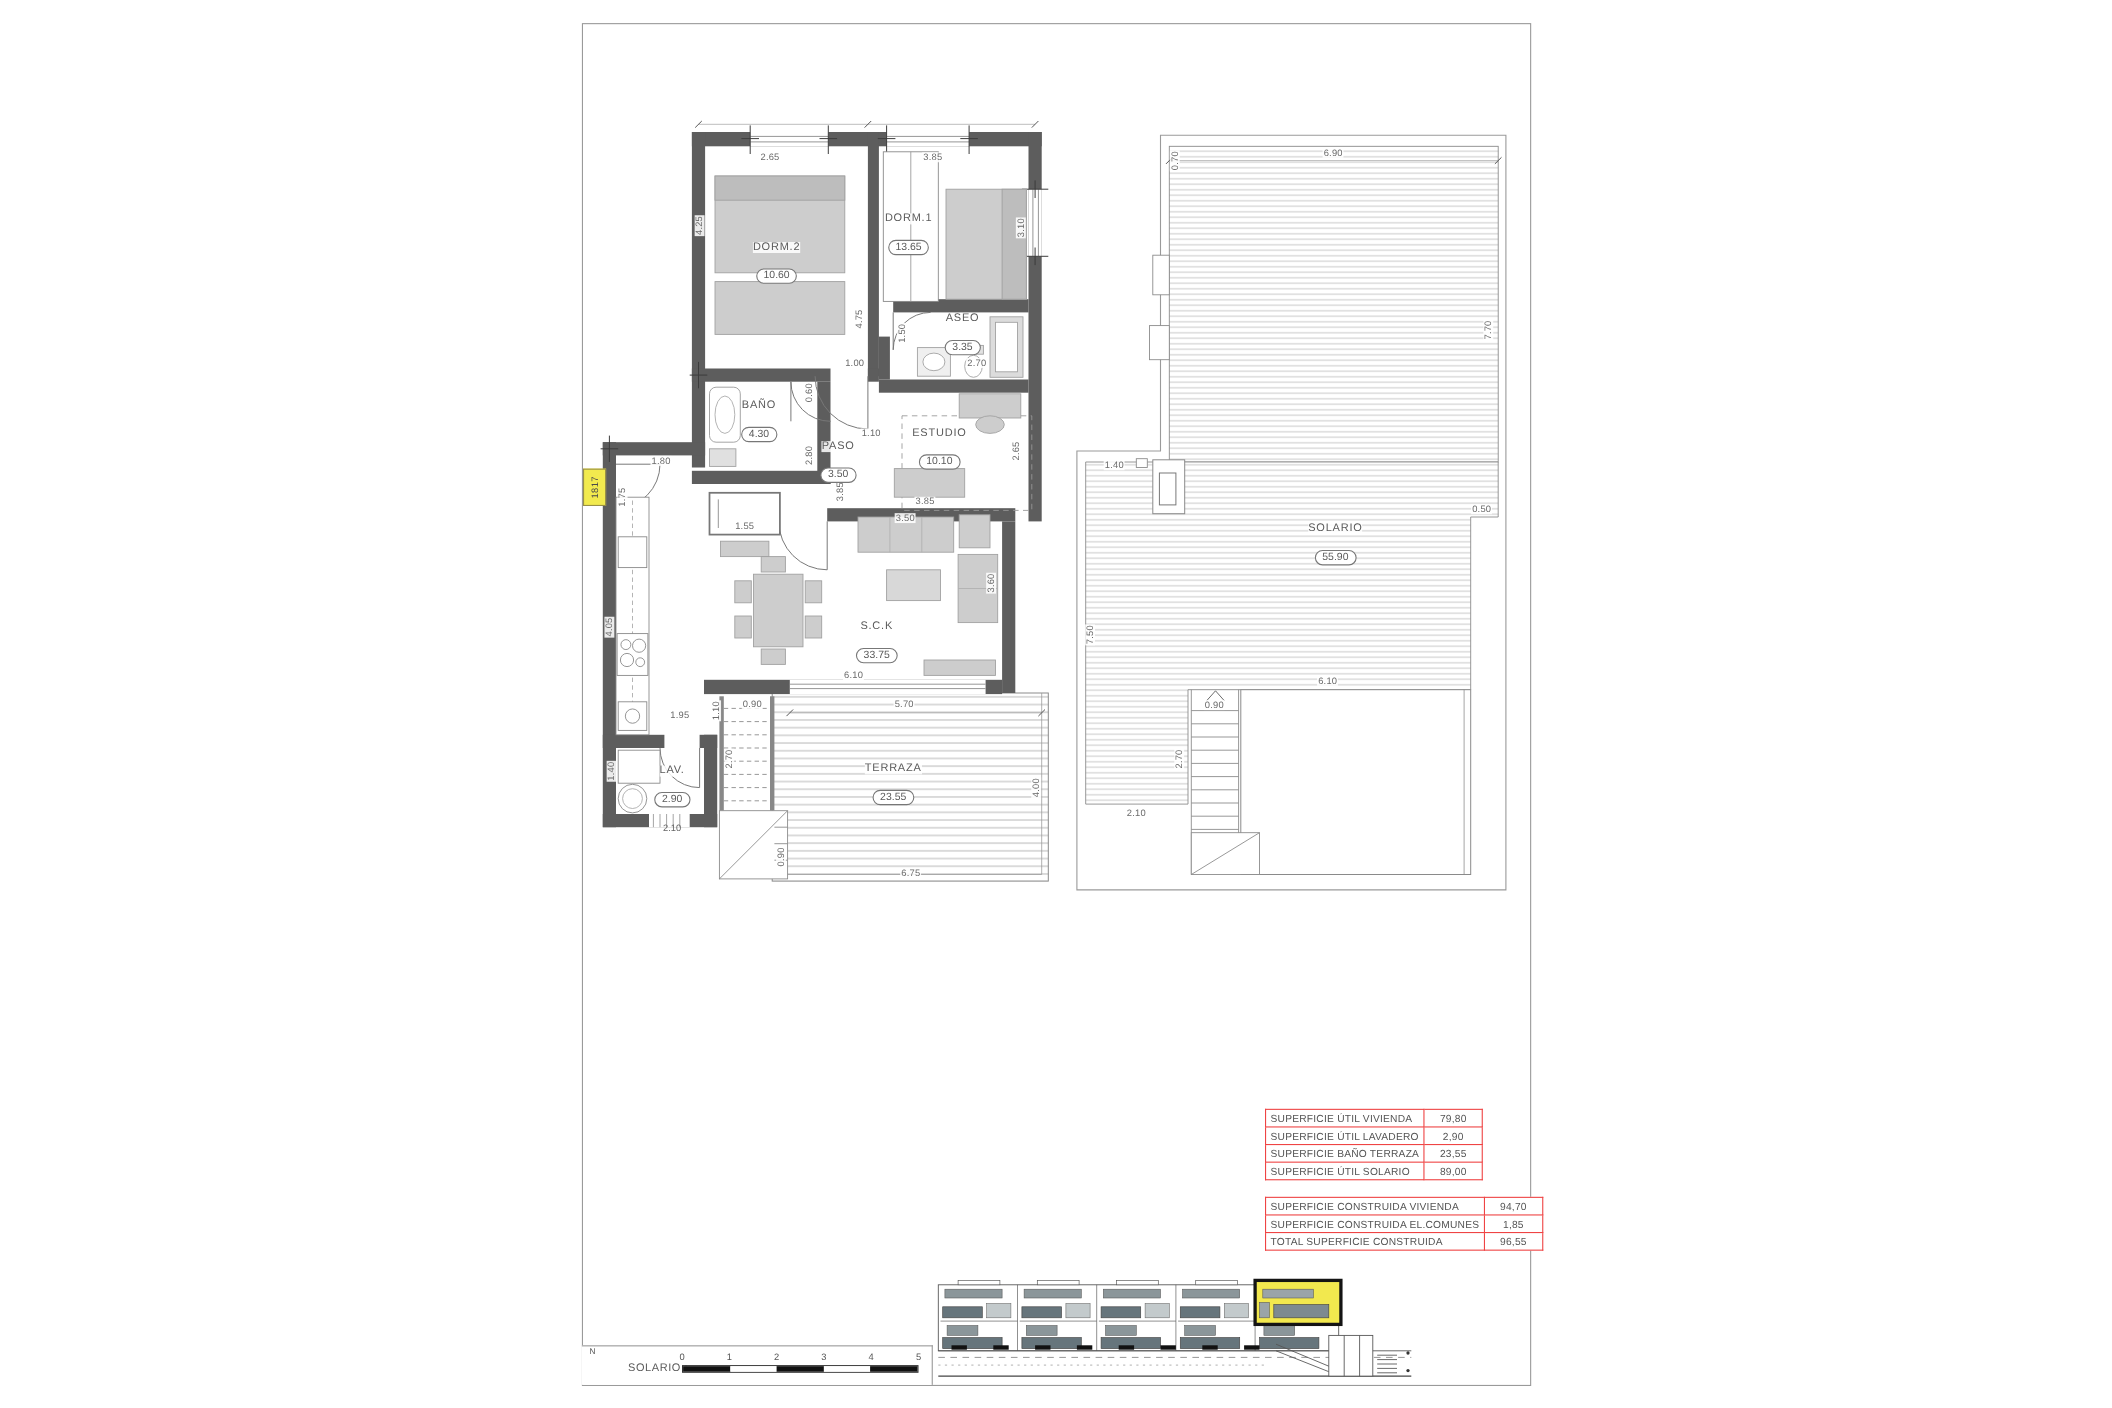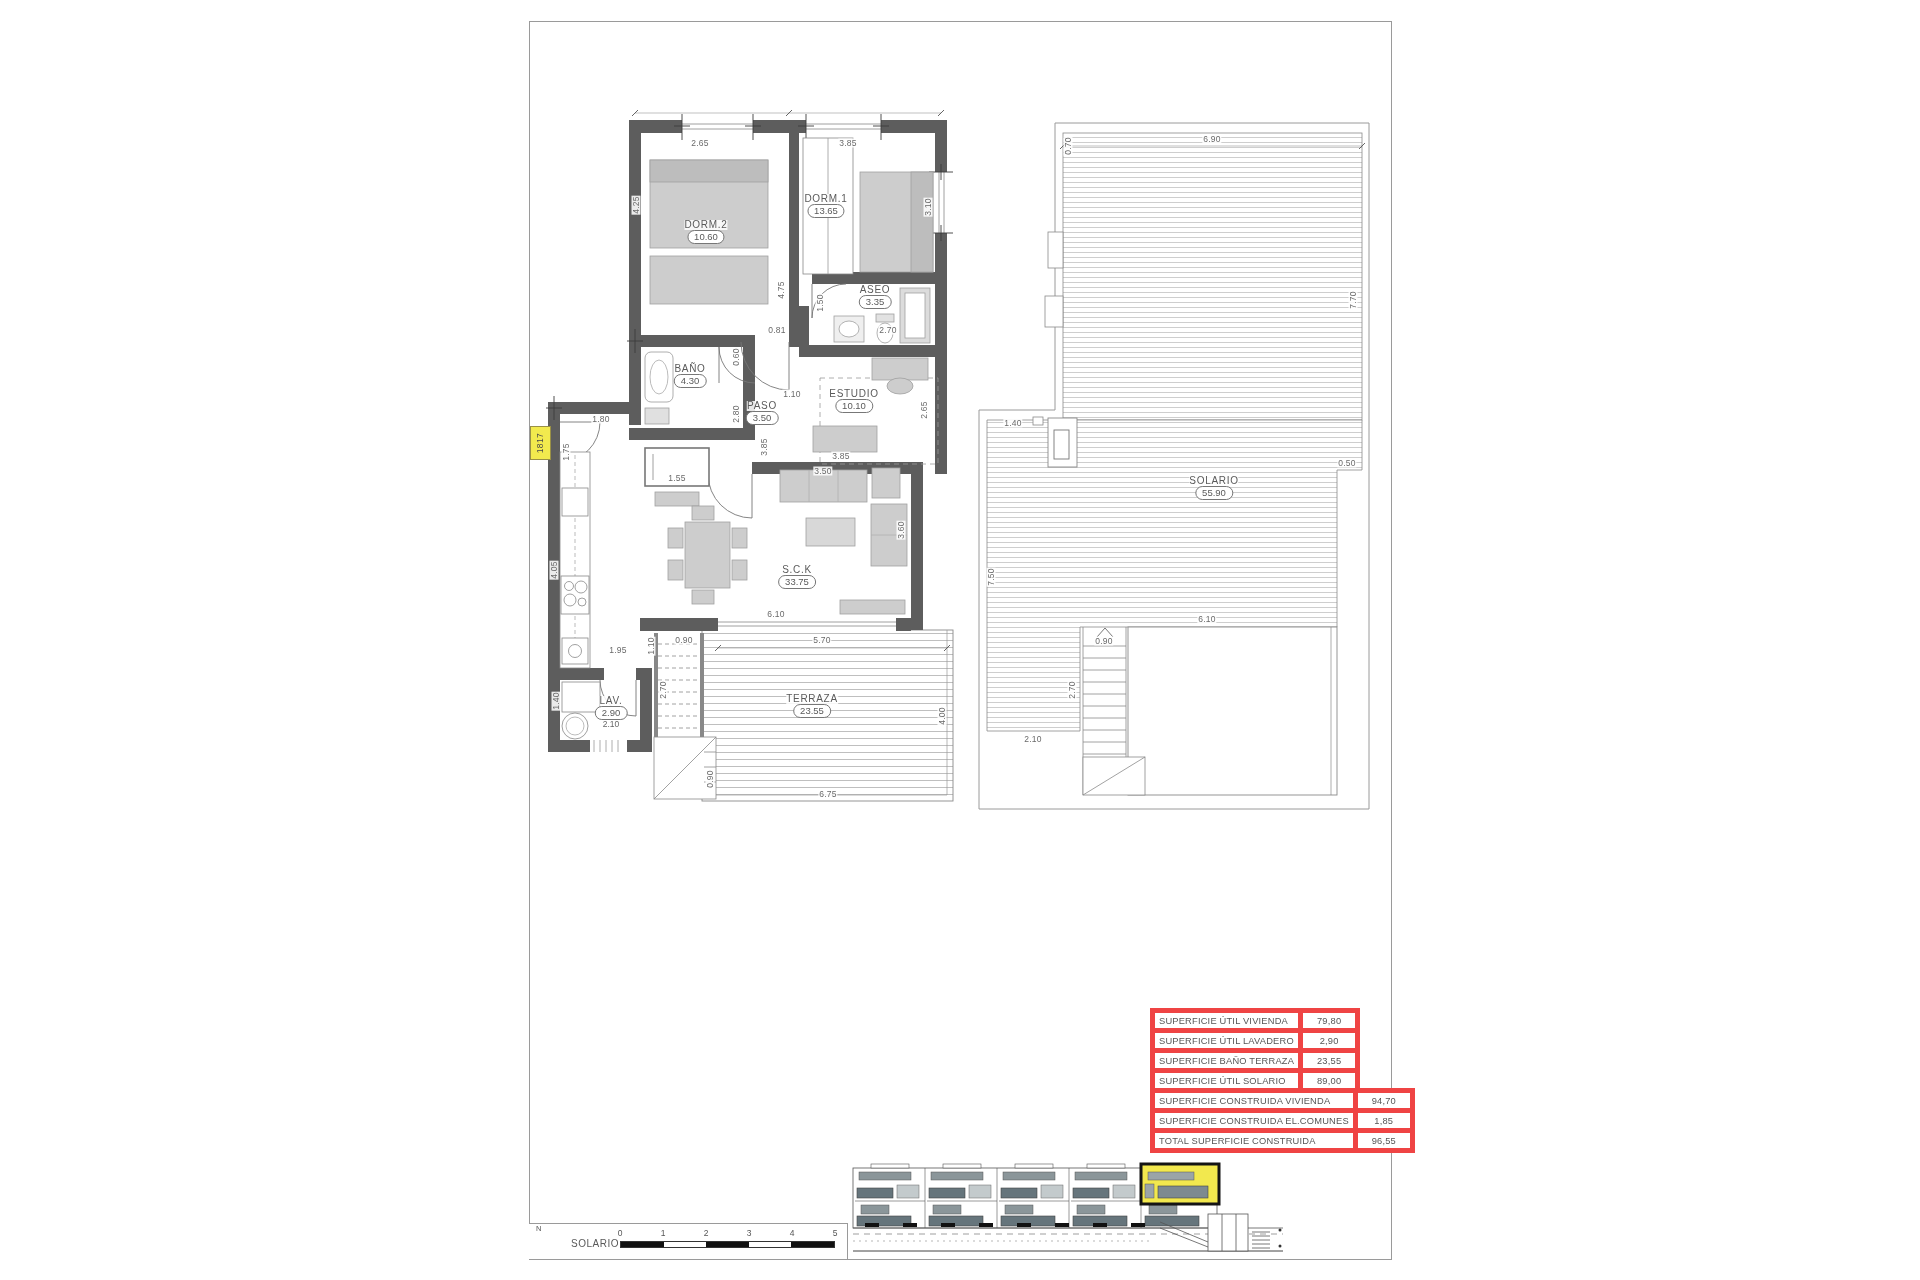--- a/index.html
+++ b/index.html
@@ -8,32 +8,32 @@
   .sheet{position:absolute;left:529px;top:21px;width:861px;height:1237px;
          border:1px solid #9a9a9a;background:#fff;}
   svg.draw{position:absolute;left:0;top:0;}
   
   .lbl{position:absolute;transform:translate(-50%,-50%);font-size:8.5px;color:#6a6a6a;
        letter-spacing:.2px;white-space:nowrap;background:rgba(255,255,255,.88);
        padding:0 1px;line-height:9px;}
   .lbl.v{transform:translate(-50%,-50%) rotate(-90deg);}
   
   .room{position:absolute;transform:translateX(-50%);display:flex;flex-direction:column;
-        align-items:center;gap:0;color:#5a5a5a;z-index:3;}
+        align-items:center;gap:14px;color:#5a5a5a;z-index:3;}
   .rname{font-size:10px;letter-spacing:.7px;background:rgba(255,255,255,.85);line-height:10px;}
   .rbox{font-size:9.5px;border:1px solid #777;border-radius:7px;padding:0 6px;
         line-height:12px;background:#fff;}
   .rextra{font-size:8.5px;color:#666;line-height:9px;}
   
   .tag{position:absolute;left:530px;top:426px;width:19px;height:32px;background:#f2ea4e;
        border:1px solid #999046;display:flex;align-items:center;justify-content:center;z-index:4;}
   .tag span{transform:rotate(-90deg);font-size:8.5px;color:#4a4a4a;letter-spacing:.4px;}
   
   table.surf{position:absolute;left:1150px;border-collapse:collapse;background:#fff;}
-  table.surf td{border:5px solid #ef4444;font-size:9.3px;color:#555;height:15px;
+  table.surf td{border:1px solid #ef4444;font-size:9.3px;color:#555;height:15px;
         padding:0 4px;letter-spacing:.2px;white-space:nowrap;}
   table.surf td.val{width:44px;text-align:center;}
   
   .scalebox{position:absolute;left:529px;top:1223px;width:318px;height:35px;
         border-top:1px solid #9a9a9a;border-right:1px solid #9a9a9a;background:#fff;}
   .north-n{position:absolute;left:536px;top:1224px;font-size:7.5px;color:#555;}
   .escala{position:absolute;left:571px;top:1238px;font-size:10px;color:#5a5a5a;letter-spacing:.5px;}
   .bar{position:absolute;left:620px;top:1241px;height:7px;width:215px;border:1px solid #333;
        display:flex;box-sizing:border-box;}
   .bar i{display:block;height:100%;}
@@ -383,21 +383,21 @@
   <div class="rbox">55.90</div>
 </div>
 
 <div class="lbl" style="left:700px;top:143px">2.65</div>
 <div class="lbl" style="left:848px;top:143px">3.85</div>
 <div class="lbl v" style="left:636px;top:205px">4.25</div>
 <div class="lbl v" style="left:781px;top:290px">4.75</div>
 <div class="lbl v" style="left:928px;top:207px">3.10</div>
 <div class="lbl v" style="left:820px;top:303px">1.50</div>
 <div class="lbl" style="left:888px;top:330px">2.70</div>
-<div class="lbl" style="left:777px;top:330px">0.81</div>
+<div class="lbl" style="left:777px;top:330px">1.00</div>
 <div class="lbl" style="left:792px;top:394px">1.10</div>
 <div class="lbl v" style="left:736px;top:357px">0.60</div>
 <div class="lbl v" style="left:736px;top:414px">2.80</div>
 <div class="lbl v" style="left:764px;top:447px">3.85</div>
 <div class="lbl v" style="left:924px;top:410px">2.65</div>
 <div class="lbl" style="left:841px;top:456px">3.85</div>
 <div class="lbl" style="left:823px;top:471px">3.50</div>
 <div class="lbl v" style="left:901px;top:530px">3.60</div>
 <div class="lbl" style="left:601px;top:419px">1.80</div>
 <div class="lbl v" style="left:566px;top:452px">1.75</div>

